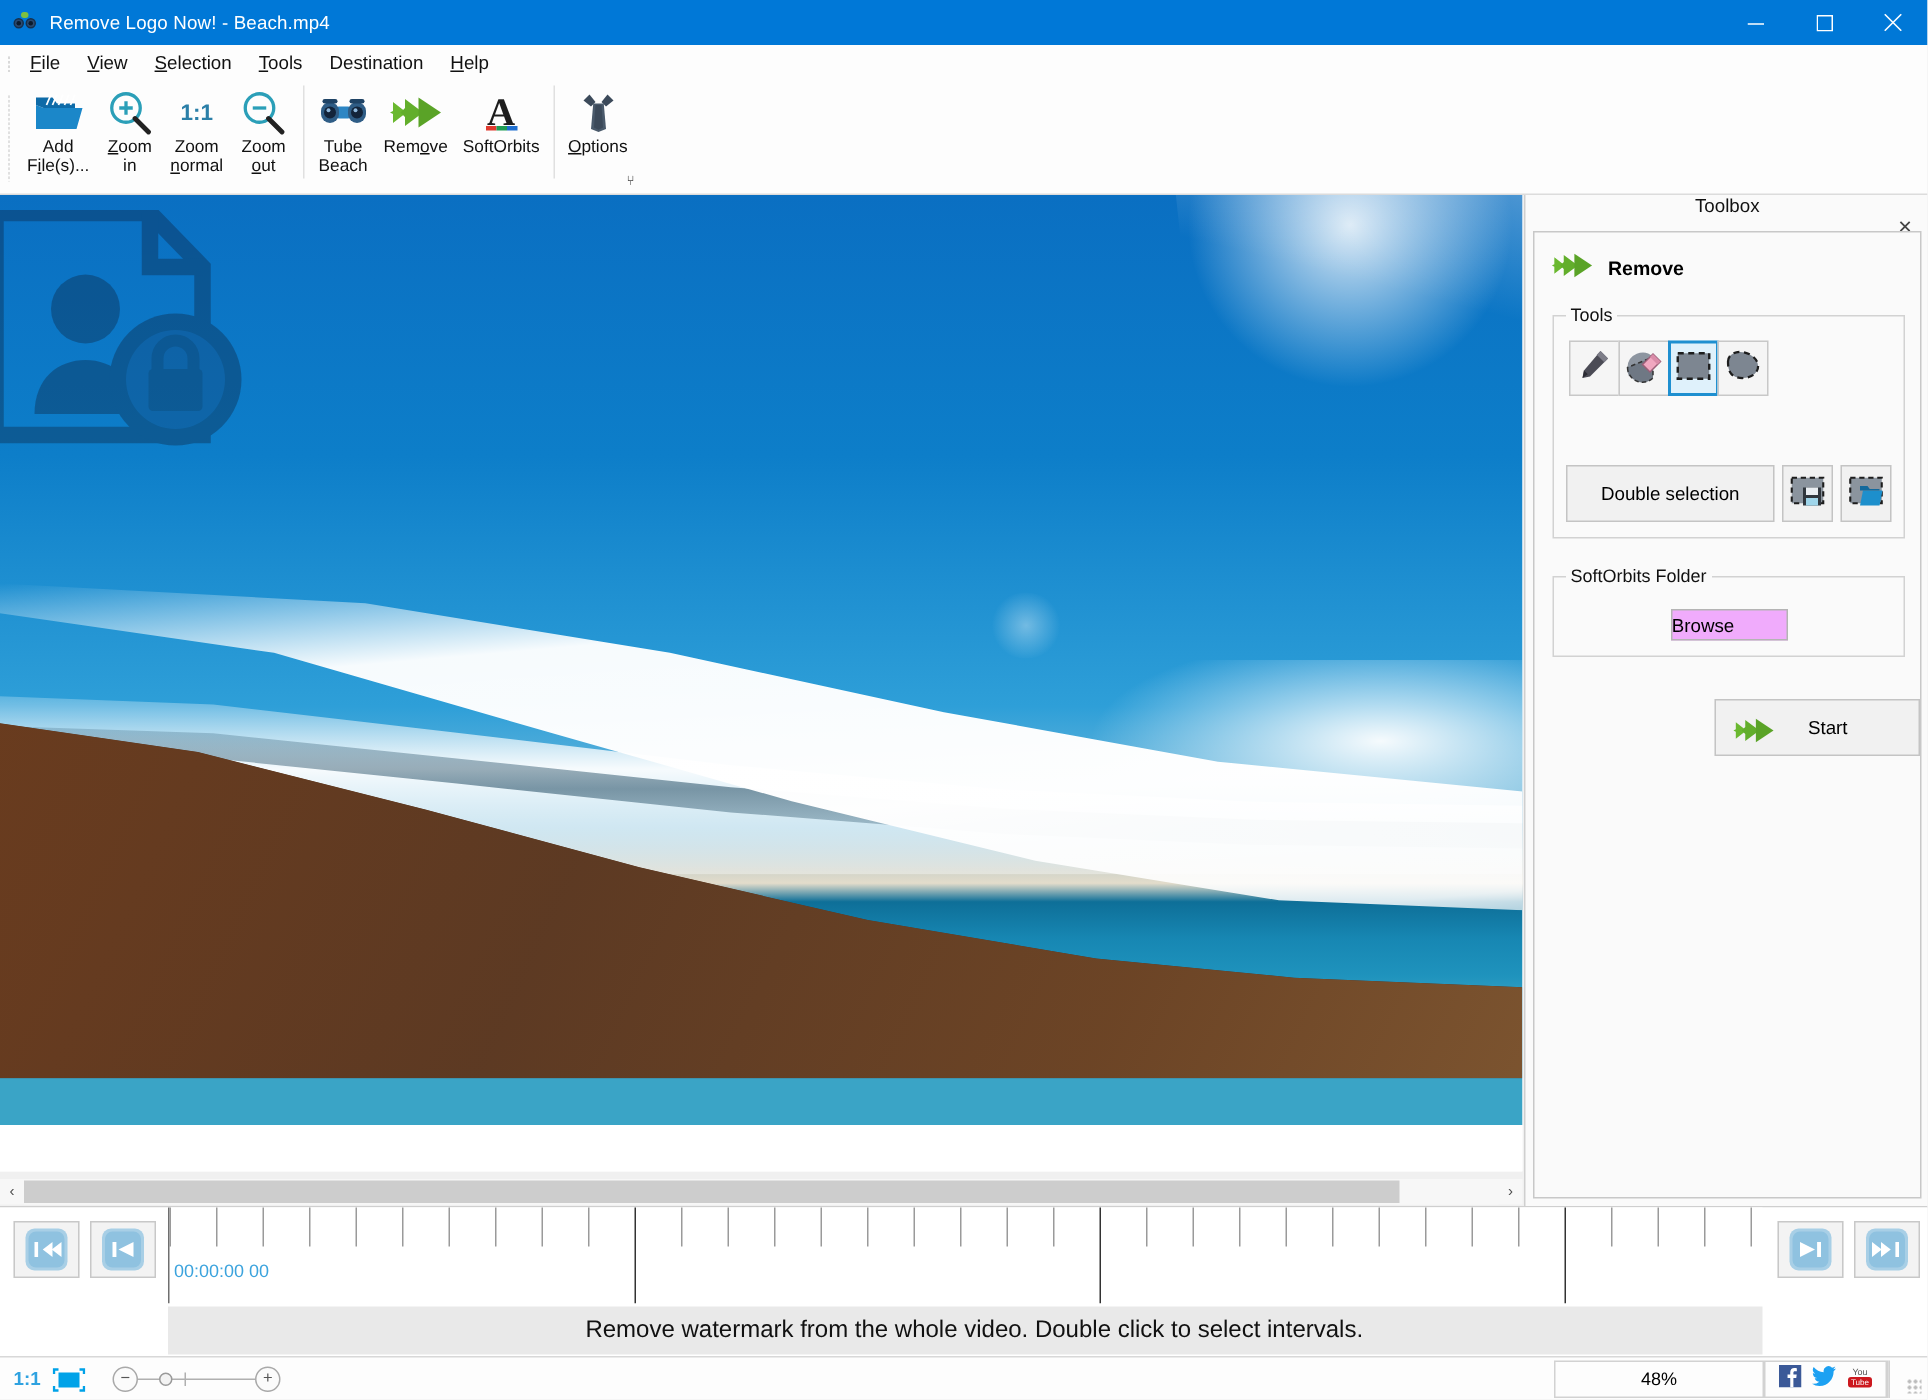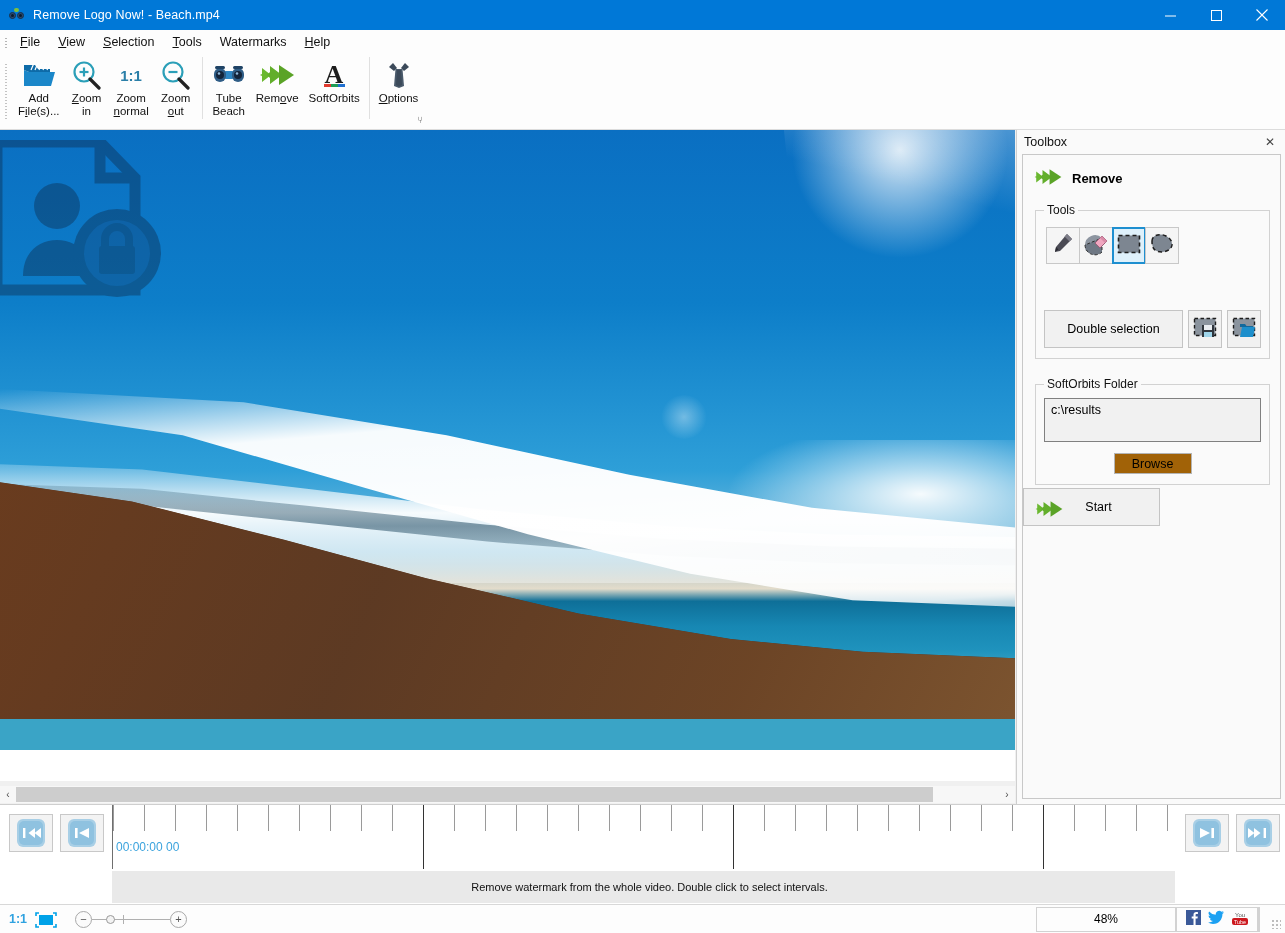--- a/index.html
+++ b/index.html
@@ -133,21 +133,21 @@
   .hs-arrow { width:16px; height:17px; display:flex; align-items:center; justify-content:center;
      color:#505050; font-size:10px; }
   .hs-track { flex:1; height:17px; background:#f7f7f7; position:relative; }
   .hs-thumb { position:absolute; left:0; top:1px; height:15px; width:917px; background:#cdcdcd; }
 
   
   .toolbox {
     position:absolute; left:1016px; top:130px; width:269px; height:674px;
     background:#fafafa; border-left:1px solid #cfcfcf;
   }
-  .tb-title { height:24px; display:flex; align-items:center; padding:0 6px 0 7px; }
+  .tb-title { height:24px; display:flex; align-items:center; padding:0 6px 0 7px;flex-direction:column; }
   .tb-title .t { font-size:12.5px; color:#111; }
   .tb-close { margin-left:auto; width:18px; height:18px; display:flex; align-items:center;
               justify-content:center; color:#444; font-size:12px; }
   .tb-body {
     position:absolute; left:5px; top:24px; width:259px; height:645px;
     background:#fafafa; border:1px solid #c8c8c8;
   }
   .tb-head { display:flex; align-items:center; gap:9px; padding:11px 0 8px 10px; }
   .tb-head .lbl { font-weight:bold; font-size:13px; }
 
@@ -172,24 +172,24 @@
   .iconbtn {
     width:34px; height:38px; border:1px solid #c4c4c4; background:#f1f1f1;
     display:flex; align-items:center; justify-content:center; margin-left:5px;
   }
 
   .destbox {
     height:44px; background:#f1f1f1; border:1px solid #808080;
     padding:4px 6px; font-size:12.5px; margin-top:3px;
   }
   .browsewrap { display:flex; justify-content:center; margin-top:11px; }
-  .browsebtn { width:78px; height:21px; border:1px solid #b4b4b4; background:#a16207;
-     display:flex; align-items:center; justify-content:center; font-size:12.5px; }
-
-  .startwrap { display:flex; justify-content:flex-start; margin-top:3px; }
+  .browsebtn { width:78px; height:21px; border:1px solid #b4b4b4; background:#f0abfc;
+     display:flex; align-items:center; justify-content:flex-start; font-size:12.5px; }
+
+  .startwrap { display:flex; justify-content:flex-end; margin-top:28px; }
   .startbtn { width:137px; height:38px; border:1px solid #c4c4c4; background:#f1f1f1;
      display:flex; align-items:center; font-size:12.5px; position:relative; }
   .startbtn .arw { position:absolute; left:10px; top:9px; }
   .startbtn .txt { width:100%; text-align:center; padding-left:14px; }
 
   
   .timeline {
     position:absolute; left:0; top:804px; width:1285px; height:100px;
     background:#fdfdfd; border-top:1px solid #cfcfcf;
   }
@@ -204,21 +204,21 @@
   }
   .tick { position:absolute; top:0; width:1px; background:#9a9a9a; }
   .tick.major { background:#333; }
   .timecode { position:absolute; left:3px; top:35px; font-size:12px; color:#3ba3dd; }
   .statusrow {
     position:absolute; left:0; top:64px; width:1285px; height:36px; background:#fff;
   }
   .statusbar-msg {
     position:absolute; left:112px; top:66px; width:1063px; height:32px;
     background:#e9e9e9; display:flex; align-items:center; justify-content:center;
-    font-size:11px; color:#111;padding-left:12px;
+    font-size:16px; color:#111;padding-left:12px;
   }
 
   
   .statusbar {
     position:absolute; left:0; top:904px; width:1285px; height:29px;
     background:#fdfdfd; border-top:1px solid #d8d8d8; display:flex; align-items:center;
   }
   .sb-ratio { margin-left:9px; color:#2fa2e0; font-size:12.5px; font-weight:bold; }
   .sb-fit { margin-left:8px; width:22px; height:15px; position:relative; }
   .zoomslider { margin-left:18px; display:flex; align-items:center; gap:0px; }
@@ -276,21 +276,21 @@
   </div>
 
   <div class="menubar">
     <span class="menu-grip">
         <i></i>
       </span>
     <span class="menuitem"><u>F</u><span>ile</span></span>
     <span class="menuitem"><u>V</u>iew</span>
     <span class="menuitem"><u>S</u>election</span>
     <span class="menuitem"><u>T</u>ools</span>
-    <span class="menuitem">Watermarks</span>
+    <span class="menuitem">Destination</span>
     <span class="menuitem"><u>H</u>elp</span>
   </div>
 
   <div class="ribbon">
     <span class="rib-grip">
         <i></i>
       </span>
 
     <div class="rgroup">
 
@@ -529,23 +529,20 @@
                 <path d="M8 20 L10 10 L23 10 L21 20 Z" fill="#1d8fcc"></path>
                 <path d="M8 10 L8 7 L13 7 L14.5 9 L21 9 L21 10 Z" fill="#13699c"></path>
               </svg>
             </span>
           </div>
         </div>
       </fieldset>
 
       <fieldset class="grp" style="margin-top:18px;">
         <legend>SoftOrbits Folder</legend>
-        <div class="destbox">
-          <span>c:\results</span>
-        </div>
         <div class="browsewrap">
           <div class="browsebtn">
             <span>Browse</span>
           </div>
         </div>
       </fieldset>
 
       <div class="startwrap">
         <div class="startbtn">
           <span class="arw">

